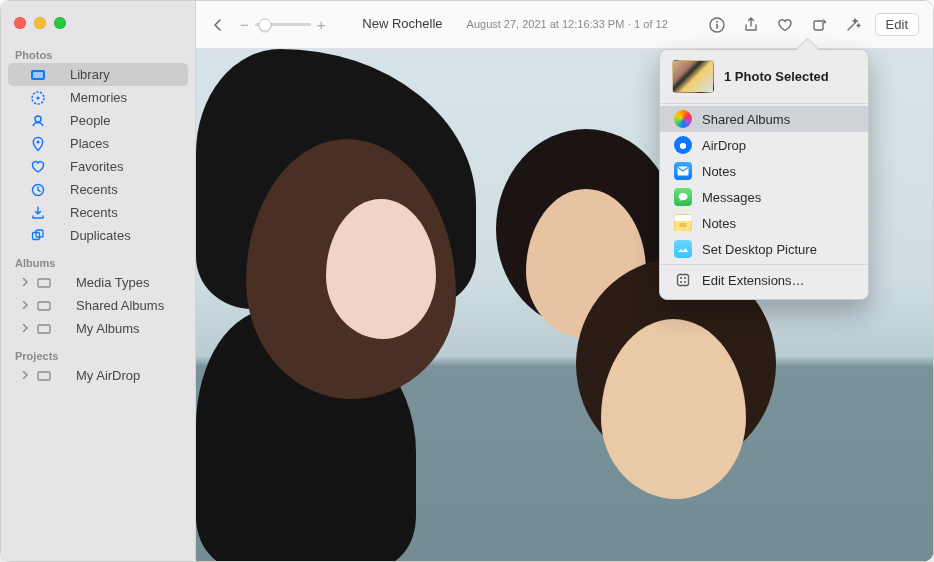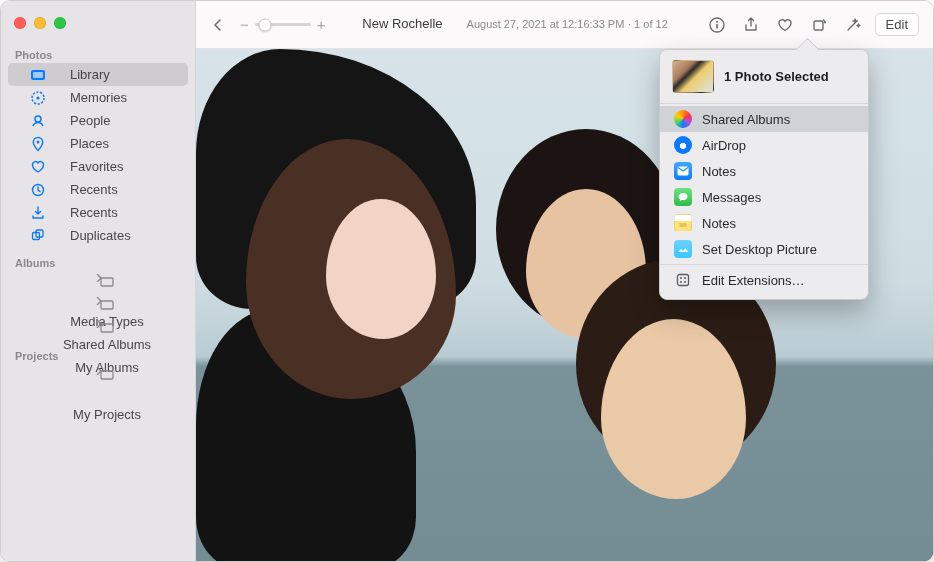--- a/index.html
+++ b/index.html
@@ -64,21 +64,21 @@
     padding:3px 10px 3px 22px;
     margin:0 7px;
     border-radius:5px;
     color:var(--sidebar-text);
     cursor:default;
     height:23px;
   }
   .side-item.sel{background:var(--selected-bg);}
   .side-item .side-icon{width:16px;height:16px;display:flex;align-items:center;justify-content:center;}
   .side-item.top-level{padding-left:22px;}
-  .side-item.child{padding-left:28px;flex-direction:column;}
+  .side-item.child{padding-left:28px;}
   .disclosure{
     position:absolute;margin-left:-15px;
     width:10px;height:10px;color:#86868a;
   }
 
   
   .main{
     flex:1;display:flex;flex-direction:column;background:#fff;
     position:relative;
   }
@@ -311,21 +311,21 @@
       <span class="disclosure">
         <svg width="8" height="8" viewBox="0 0 8 8">
             <path d="M2 0l4 4-4 4" fill="none" stroke="#86868a" stroke-width="1.4"></path>
           </svg>
       </span>
       <span class="side-icon">
         <svg width="16" height="16" viewBox="0 0 16 16">
             <rect x="2" y="4" width="12" height="8" rx="1" fill="none" stroke="#8a8a8d" stroke-width="1.3"></rect>
           </svg>
       </span>
-      <span>My Projects</span>
+      <span>My AirDrop</span>
     </div>
   </div>
 
   <div class="main">
     <div class="toolbar">
       <div class="tb-left">
         <div class="tb-icon-btn">
           <svg width="14" height="14" viewBox="0 0 14 14">
               <path d="M9 2L4 7l5 5" fill="none" stroke="currentColor" stroke-width="1.6" stroke-linecap="round" stroke-linejoin="round"></path>
             </svg>

